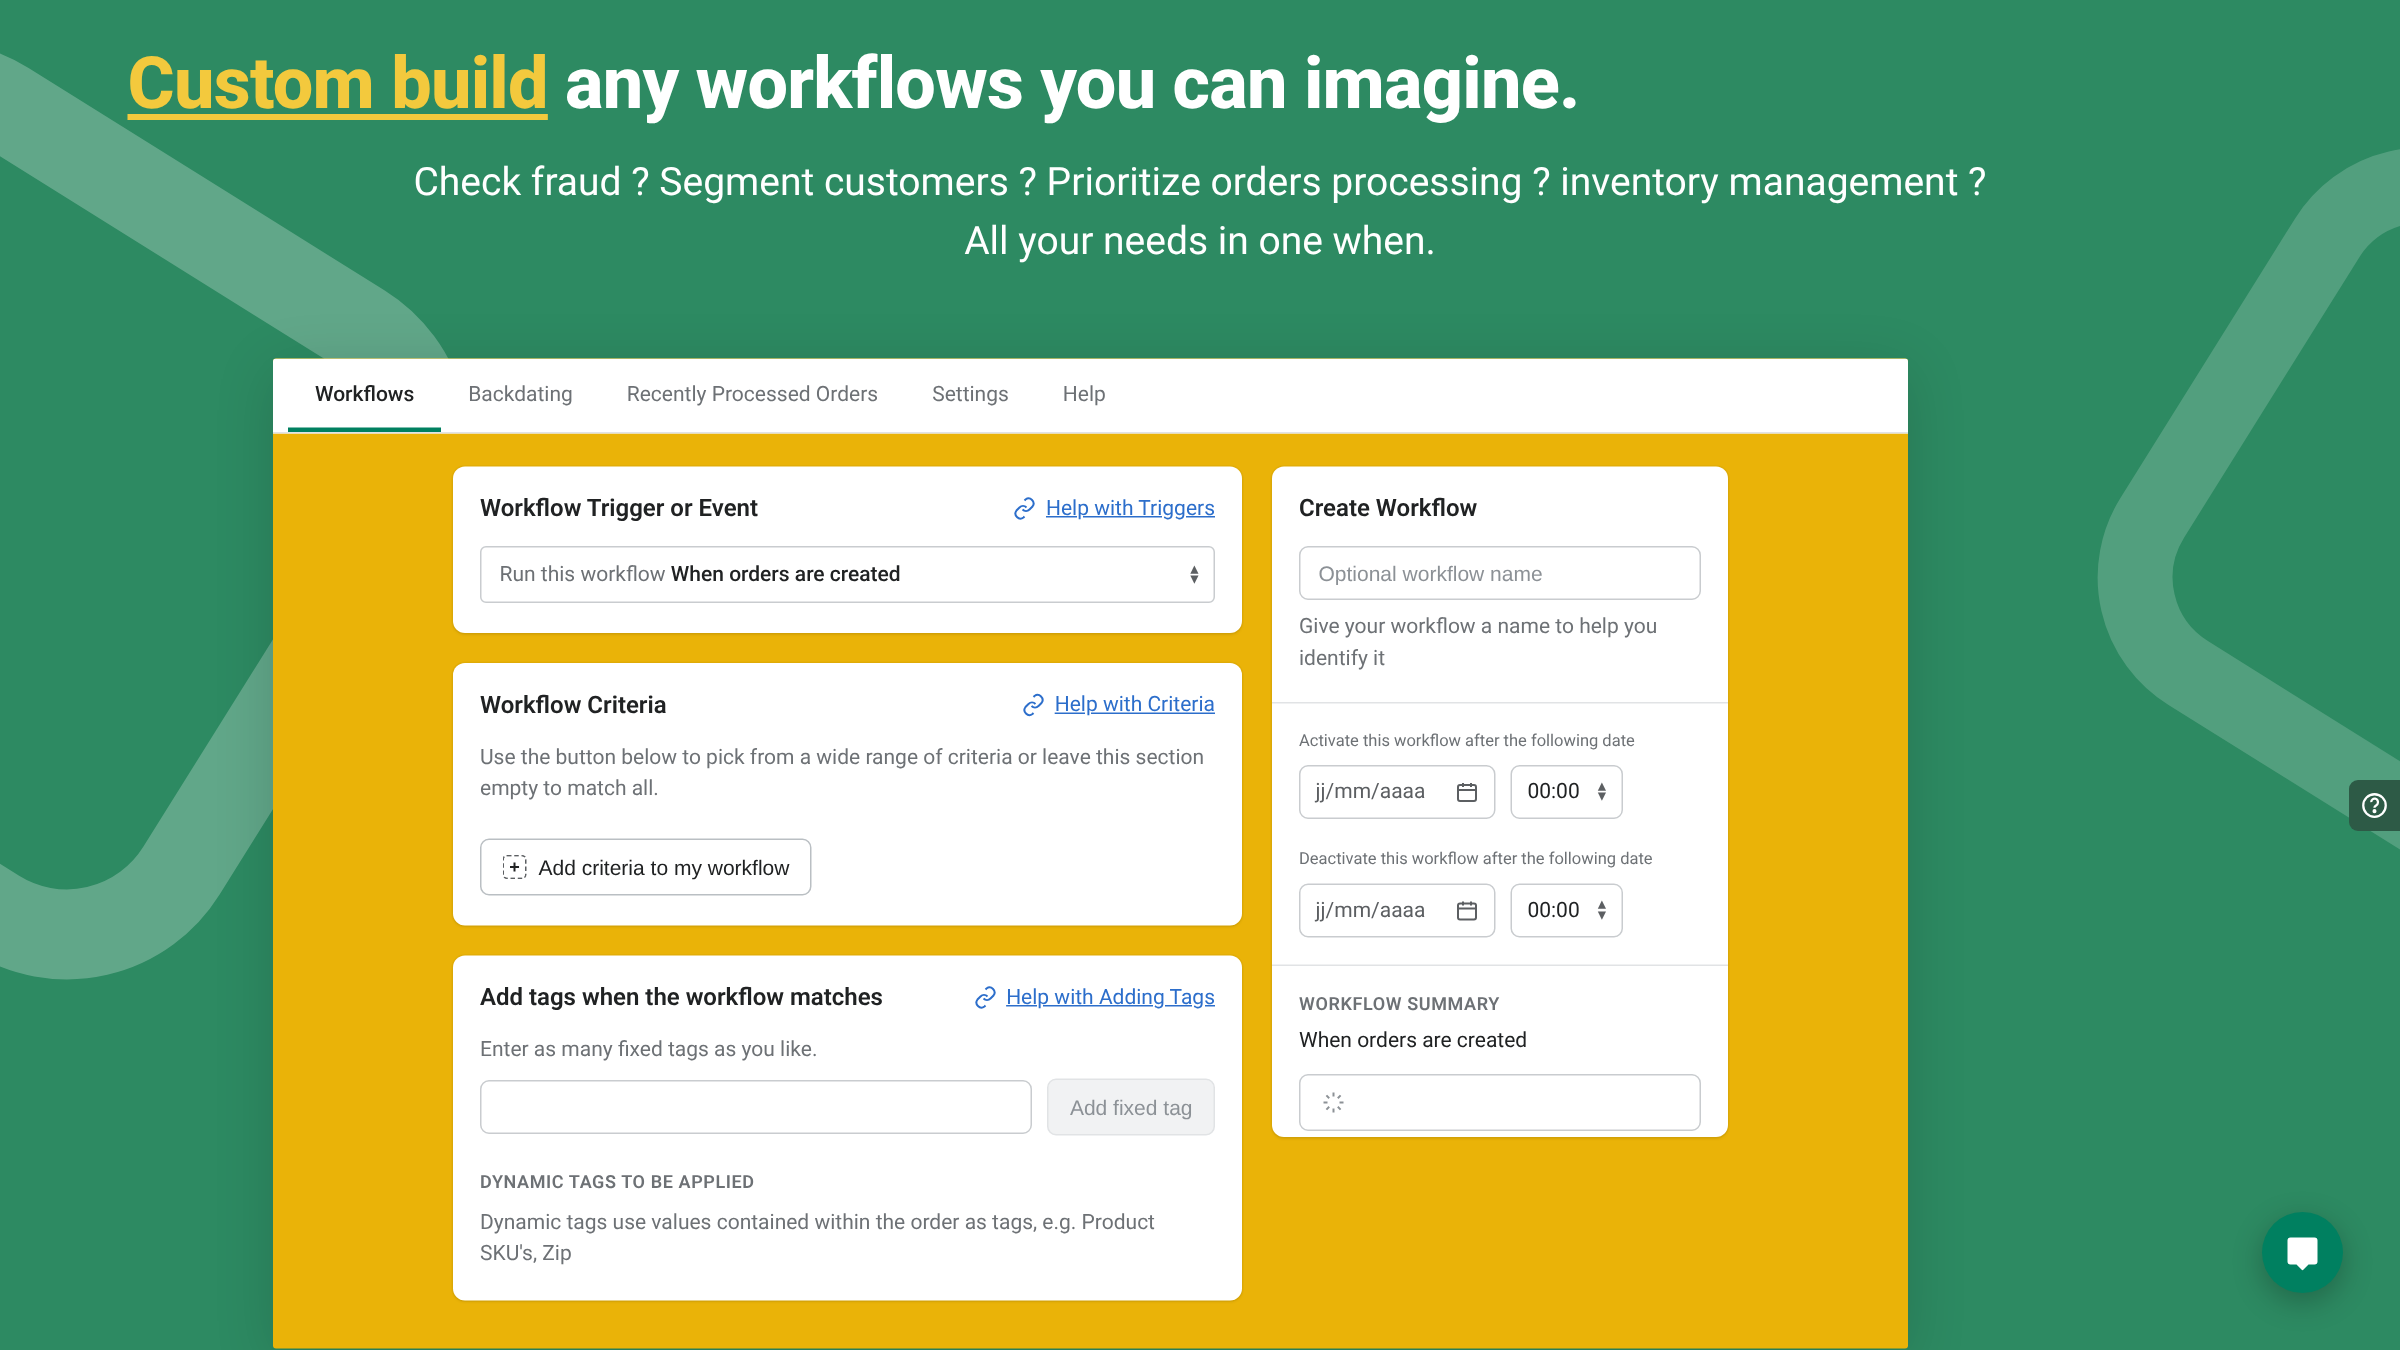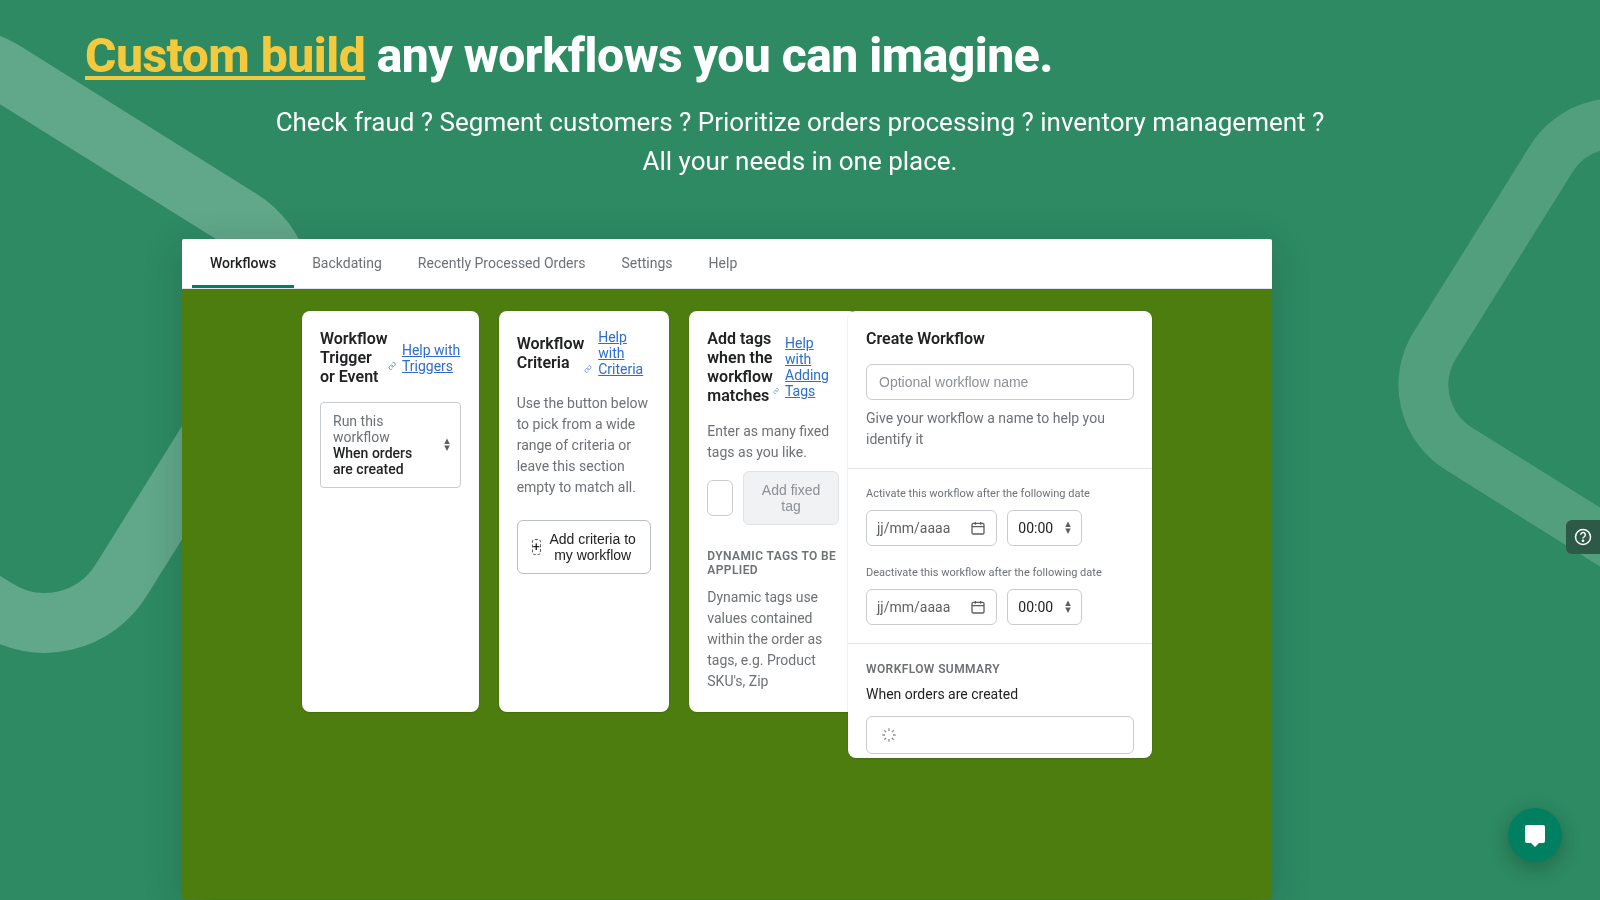--- a/index.html
+++ b/index.html
@@ -51,21 +51,21 @@
   font-size: 26px;
   font-weight: 400;
   line-height: 1.5;
 }
 .app {
   position: absolute;
   left: 182px;
   top: 239px;
   width: 1090px;
   height: 660px;
-  background: #4d7c0f;
+  background: #eab308;
   border-radius: 2px;
   box-shadow: 0 8px 40px rgba(0,0,0,0.15);
   overflow: hidden;
   color: #202223;
 }
 .tabs {
   display: flex;
   background: #fff;
   border-bottom: 1px solid #e1e3e5;
   padding: 0 10px;
@@ -81,21 +81,21 @@
   color: #202223;
   font-weight: 500;
   border-bottom-color: #008060;
 }
 .content {
   display: flex;
   gap: 20px;
   padding: 22px 18px 0 120px;
   align-items: flex-start;
 }
-.left { width: 526px; display: flex; flex-direction: row; gap: 20px; }
+.left { width: 526px; display: flex; flex-direction: column; gap: 20px; }
 .right { width: 304px; }
 .card {
   background: #fff;
   border-radius: 8px;
   box-shadow: 0 1px 2px rgba(0,0,0,0.08), 0 0 0 1px rgba(0,0,0,0.03);
   padding: 18px 18px 20px;
 }
 .card-head {
   display: flex;
   justify-content: space-between;
@@ -176,21 +176,21 @@
 
 <div class="bg-shape-1"></div>
 <div class="bg-shape-2"></div>
 
 <div class="headline">
   <h1>
     <span class="accent">Custom build</span><span> any workflows you can imagine.</span><br>
   </h1>
   <div class="sub">
     <div>Check fraud ? Segment customers ?  Prioritize orders processing ? inventory management ?</div>
-    <div>All your needs in one place.</div>
+    <div>All your needs in one when.</div>
   </div>
 </div>
 
 <div class="app">
   <div class="tabs">
     <div class="tab active">Workflows</div>
     <div class="tab">Backdating</div>
     <div class="tab">Recently Processed Orders</div>
     <div class="tab">Settings</div>
     <div class="tab">Help</div>

